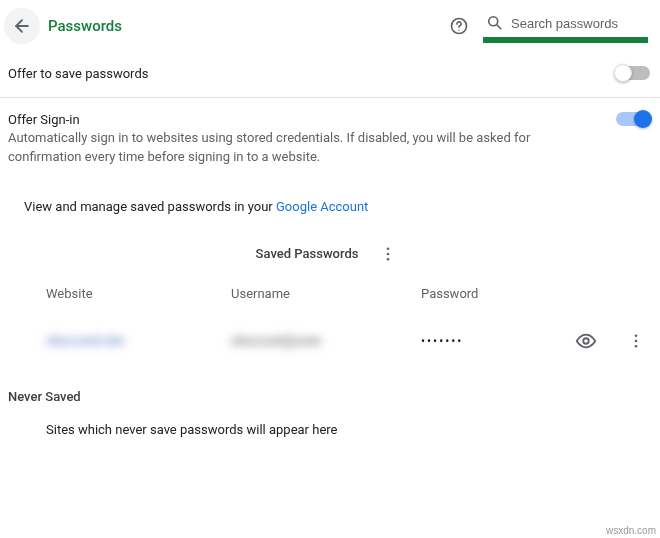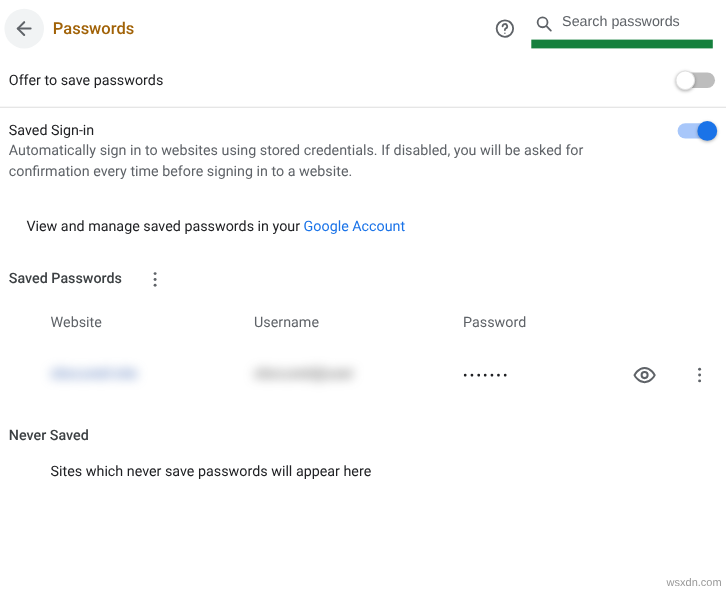--- a/index.html
+++ b/index.html
@@ -22,36 +22,36 @@
   .back-btn {
     width: 36px; height: 36px;
     border-radius: 50%;
     background: #f1f3f4;
     display: flex; align-items: center; justify-content: center;
     cursor: pointer;
     flex-shrink: 0;
   }
   .header-title {
     font-size: 15px;
-    color: #a16207;
+    color: #15803d;
     font-weight: 500;
     flex-shrink: 0;
   }
   .header-spacer { flex: 1; }
   .help-btn {
     width: 32px; height: 32px;
     display: flex; align-items: center; justify-content: center;
     cursor: pointer;
     color: #5f6368;
     flex-shrink: 0;
   }
   .search-wrap {
-    display: flex; align-items: flex-start;
+    display: flex; align-items: flex-end;
     gap: 8px;
-    border-bottom: 8px solid #15803d;
+    border-bottom: 6px solid #15803d;
     padding: 4px 2px 6px 2px;
     width: 165px;
     margin-right: 4px;
   }
   .search-wrap input {
     border: none; outline: none;
     font-size: 13px;
     color: #5f6368;
     width: 100%;
     background: transparent;
@@ -101,21 +101,21 @@
   .toggle.on .knob { background: #1a73e8; right: -2px; }
 
   .linkrow {
     padding: 18px 8px 24px 24px;
     font-size: 13px;
     color: #202124;
   }
   .linkrow a { color: #1a73e8; text-decoration: none; cursor: pointer; }
 
   .list-header {
-    display: flex; align-items: center; justify-content: flex-start;
+    display: flex; align-items: center; justify-content: center;
     padding: 0 8px 10px 8px;
     gap: 14px;
   }
   .list-header-title {
     font-size: 13px;
     font-weight: 500;
     color: #3c4043;
   }
   .kebab {
     width: 32px; height: 32px;
@@ -212,21 +212,21 @@
         <div class="knob"></div>
       </div>
   </div>
 </div>
 
 <div class="divider"></div>
 
 <div class="section">
   <div class="row">
     <div class="row-text">
-      <div class="row-title">Saved Sign-in</div>
+      <div class="row-title">Offer Sign-in</div>
       <div class="row-desc">Automatically sign in to websites using stored credentials. If disabled, you will be asked for confirmation every time before signing in to a website.</div>
     </div>
     <div class="toggle on">
         <div class="knob"></div>
       </div>
   </div>
 </div>
 
 <div class="linkrow">
   <span>View and manage saved passwords in your </span><a>Google Account</a>

